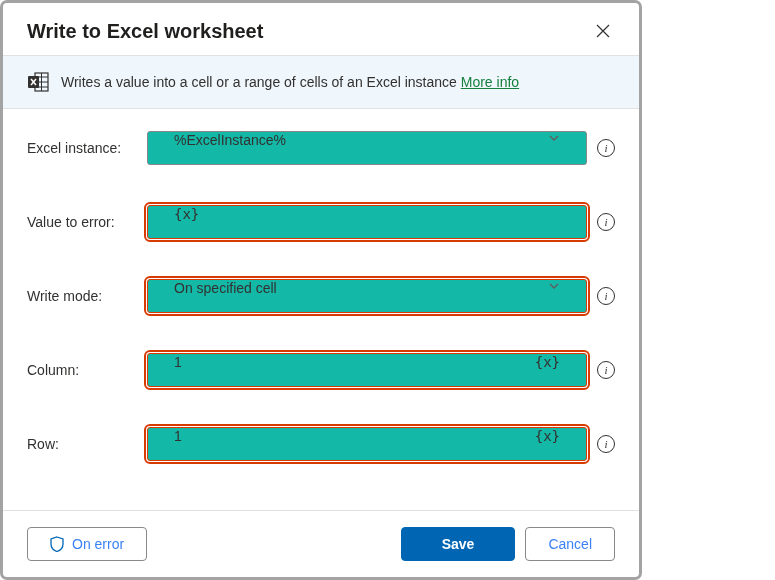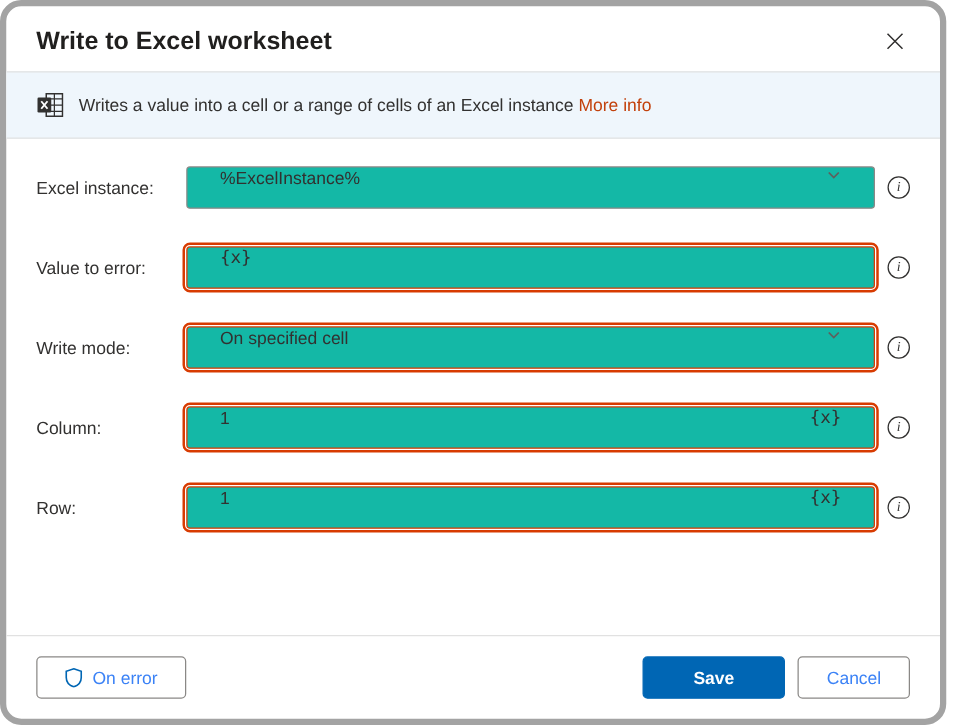--- a/index.html
+++ b/index.html
@@ -5,24 +5,24 @@
   * { box-sizing: border-box; margin: 0; padding: 0; }
   body {
     font-family: "Segoe UI", Arial, sans-serif;
     font-size: 14px;
     color: #323130;
     background: #fff;
     width: 775px;
     height: 580px;
   }
   .dialog {
-    width: 757px;
+    width: 642px;
     height: 580px;
-    border: 5px solid #a3a3a3;
-    border-radius: 17px;
+    border: 3px solid #a3a3a3;
+    border-radius: 7px;
     display: flex;
     flex-direction: column;
     overflow: hidden;
   }
   .header {
     display: flex;
     align-items: center;
     justify-content: space-between;
     padding: 16px 24px 12px 24px;
   }
@@ -39,38 +39,39 @@
   .info-banner {
     background: #eff6fc;
     padding: 16px 24px;
     display: flex;
     align-items: center;
     gap: 12px;
     border-top: 1px solid #e1e1e1;
     border-bottom: 1px solid #e1e1e1;
   }
   .info-banner .link {
-    color: #c2410c;
+    color: #15803d;
+    text-decoration: underline;
     cursor: pointer;
   }
   .body {
     flex: 1;
     padding: 22px 24px 0 24px;
     overflow: auto;
   }
   .section-title {
     font-size: 18px;
     font-weight: 400;
     color: #323130;
     margin-bottom: 24px;
   }
   .form-row {
     display: flex;
     align-items: center;
-    margin-bottom: 30px;
+    margin-bottom: 40px;
     gap: 10px;
   }
   .form-label {
     width: 110px;
     flex-shrink: 0;
     font-size: 14px;
     color: #323130;
   }
   .field-wrap {
     flex: 1;

